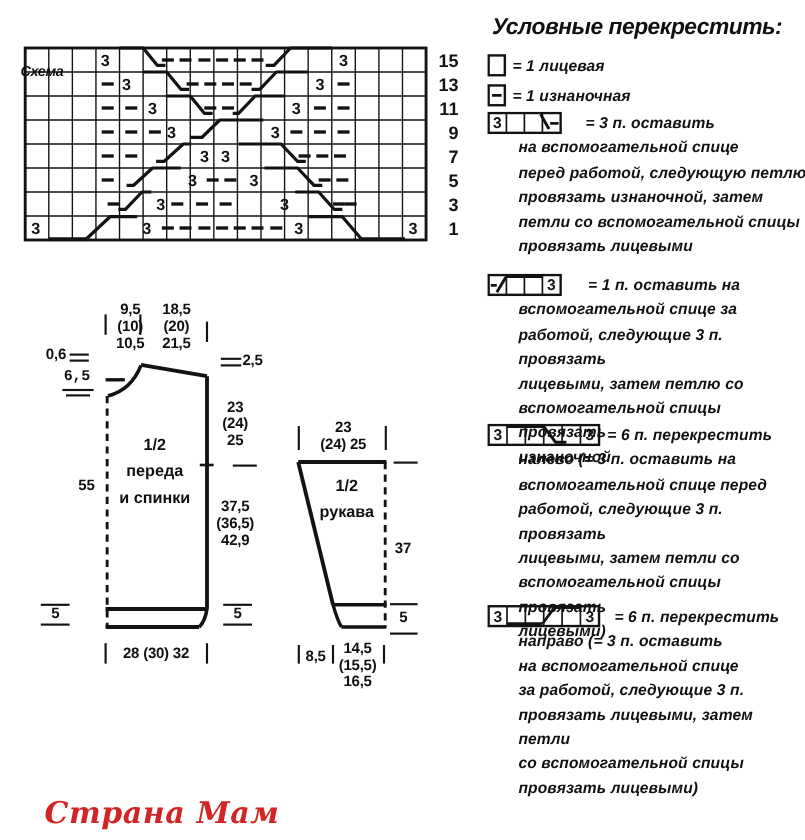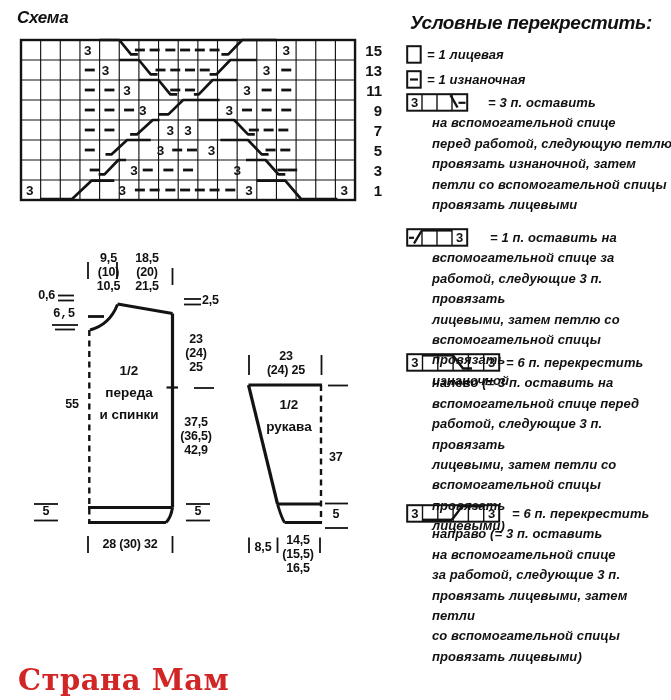--- a/index.html
+++ b/index.html
@@ -2,30 +2,30 @@
 <html><head>
 <meta charset="utf-8">
 <style>
   html,body{margin:0;padding:0;}
   body{width:671px;height:700px;position:relative;background:#ffffff;
        font-family:"Liberation Sans",sans-serif;color:#111;overflow:hidden;}
   #draw{position:absolute;left:0;top:0;z-index:1;}
   .txt{position:absolute;z-index:2;font-weight:bold;white-space:pre-line;}
   .dim{font-size:12.5px;letter-spacing:-0.2px;line-height:13.8px;text-align:center;}
   .ctr{transform:translateX(-50%);}
-  .hdr{font-size:17px;font-style:italic;letter-spacing:-0.3px;}
+  .hdr{font-size:12px;font-style:italic;letter-spacing:-0.3px;margin-top:44px;}
   .piece-label{font-size:13.5px;line-height:22px;text-align:center;}
   .leg{position:absolute;left:406px;width:265px;z-index:2;}
   .lsym{position:absolute;left:0;top:0;}
   .ltxt{position:absolute;left:26px;top:0;width:242px;font-style:italic;font-weight:bold;
         font-size:13px;line-height:20.4px;white-space:pre-line;letter-spacing:0.1px;}
   .legtitle{font-size:19px;font-style:italic;letter-spacing:-0.4px;}
-  .watermark{font-family:"DejaVu Serif","Liberation Serif",serif;
-             font-weight:bold;font-size:29px;letter-spacing:0.5px;
-             text-shadow:0 0 2px #fff,0 0 3px #fff,1px 1px 2px #fff;}
+  .watermark{font-family:"DejaVu Serif","Liberation Serif",serif;font-style:italic;
+             font-weight:bold;font-size:25px;letter-spacing:0.5px;
+             text-shadow:0 0 2px #fff,0 0 3px #fff,1px 1px 2px #fff;margin-left:19px;}
 </style>
 </head>
 <body>
 
 <svg id="draw" width="671" height="700" viewBox="0 0 671 700">
   <g id="chart-g">
       <line x1="40.65" y1="40" x2="40.65" y2="200" stroke="#131313" stroke-width="1.15"></line>
       <line x1="60.3" y1="40" x2="60.3" y2="200" stroke="#131313" stroke-width="1.15"></line>
       <line x1="79.94999999999999" y1="40" x2="79.94999999999999" y2="200" stroke="#131313" stroke-width="1.15"></line>
       <line x1="99.6" y1="40" x2="99.6" y2="200" stroke="#131313" stroke-width="1.15"></line>

